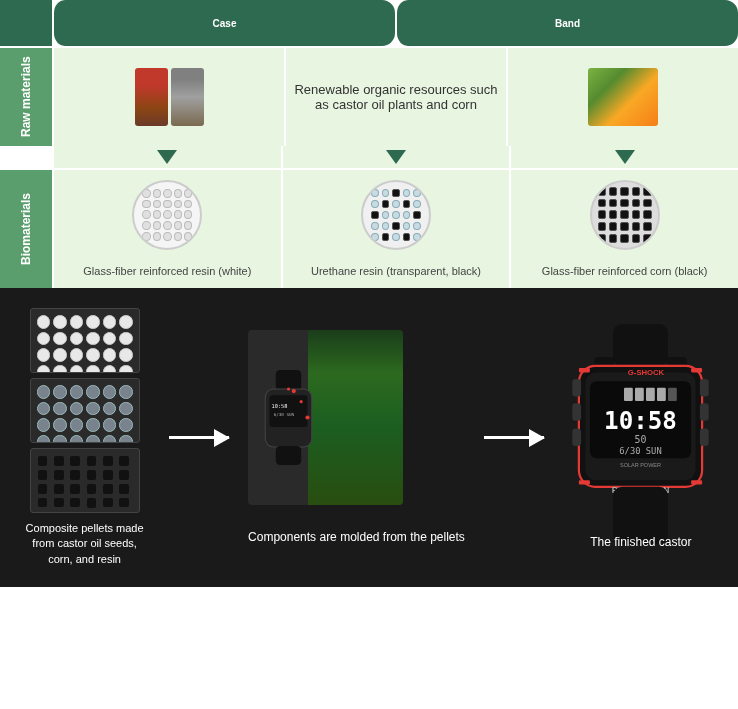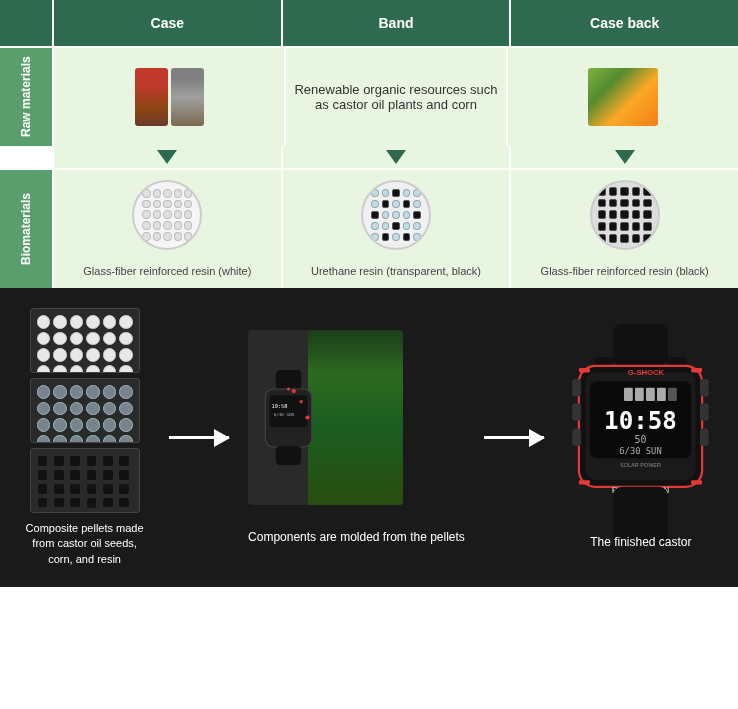--- a/index.html
+++ b/index.html
@@ -29,23 +29,24 @@
       width: 52px;
       background: #2d6a4f;
     }
     .header-cell {
       flex: 1;
       background: #2d6a4f;
       color: #fff;
       display: flex;
       align-items: center;
       justify-content: center;
-      font-size: 14px;
+      font-size: 10px;
       font-weight: bold;
       border-left: 2px solid #fff;
+      border-radius: 13px;
     }
 
     
     .row-label {
       width: 52px;
       background: #5b9e6e;
       color: #fff;
       display: flex;
       align-items: center;
       justify-content: center;
@@ -317,21 +318,20 @@
   </style>
 </head>
 <body>
 
 <div class="top-section">
 
   <div class="header-row">
     <div class="header-left-spacer"></div>
     <div class="header-cell">Case</div>
     <div class="header-cell">Band</div>
-    <div class="header-cell">Case back</div>
   </div>
 
   <div class="content-row raw-materials-row">
     <div class="row-label">Raw materials</div>
 
     <div class="content-cell">
       <div class="raw-img-case">
         <div class="plant-img"></div>
         <div class="seeds-img"></div>
       </div>
@@ -452,21 +452,21 @@
             <div class="bio-dot-sq bio-dot-dark"></div>
             <div class="bio-dot-sq bio-dot-dark"></div>
             <div class="bio-dot-sq bio-dot-dark"></div>
           <div class="bio-dot-sq bio-dot-dark"></div>
             <div class="bio-dot-sq bio-dot-dark"></div>
             <div class="bio-dot-sq bio-dot-dark"></div>
             <div class="bio-dot-sq bio-dot-dark"></div>
             <div class="bio-dot-sq bio-dot-dark"></div>
         </div>
       </div>
-      <div class="cell-label">Glass-fiber reinforced resin (black)</div>
+      <div class="cell-label">Glass-fiber reinforced corn (black)</div>
     </div>
   </div>
 </div>
 
 <div class="bottom-section">
 
   <div class="left-pellet-section">
 
     <div class="pellet-box">
       <div class="dot-container">

